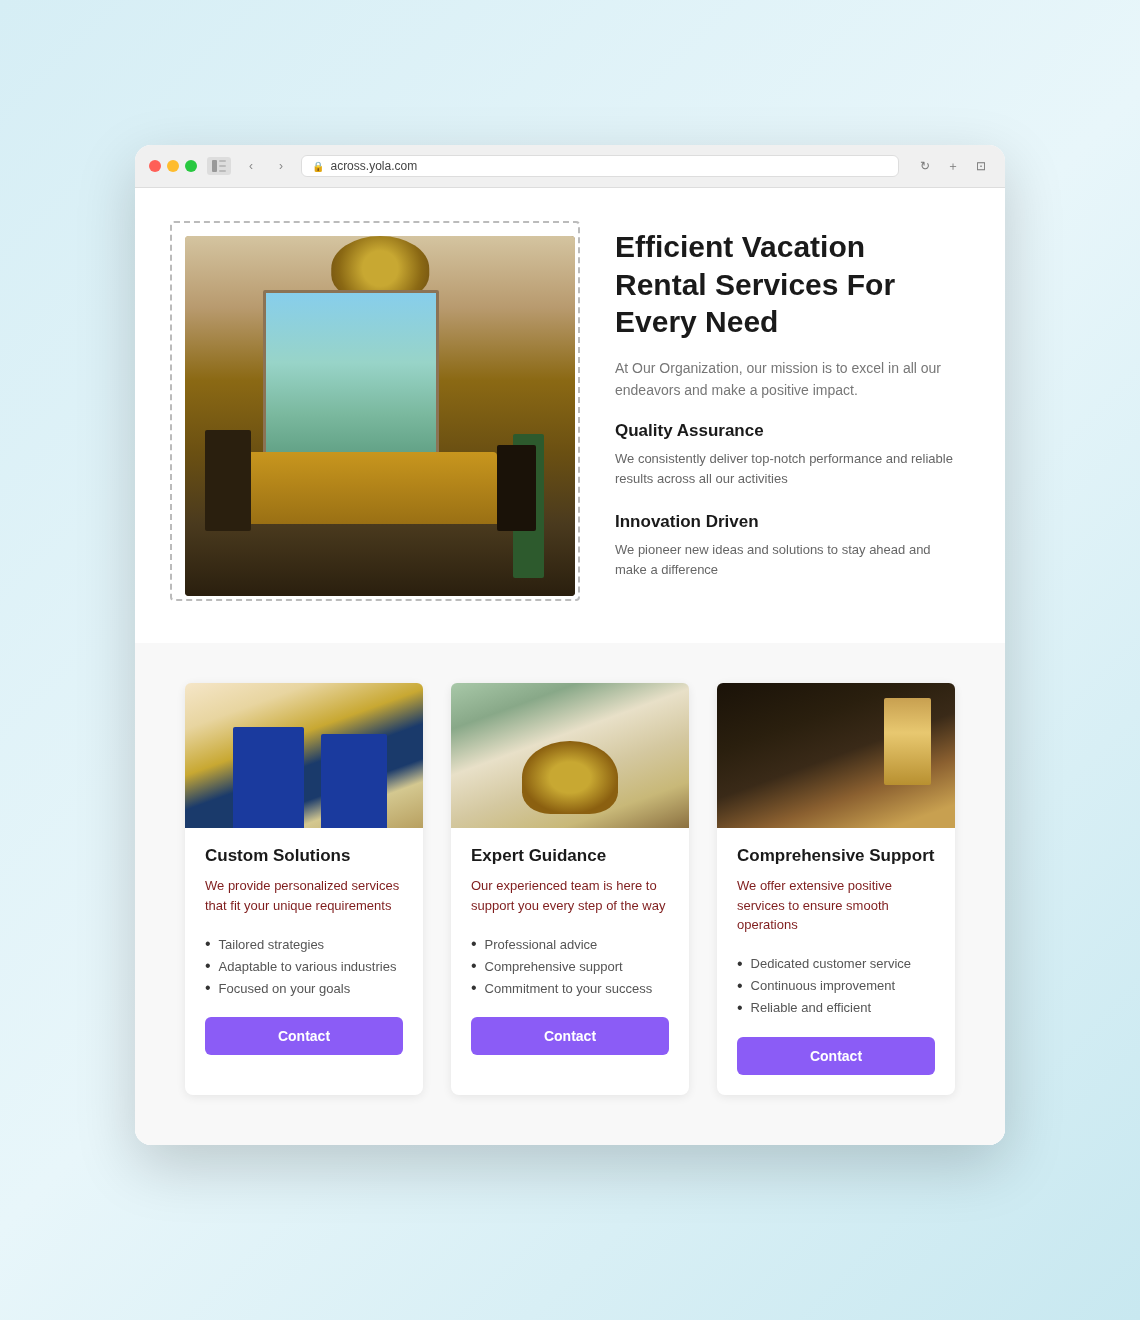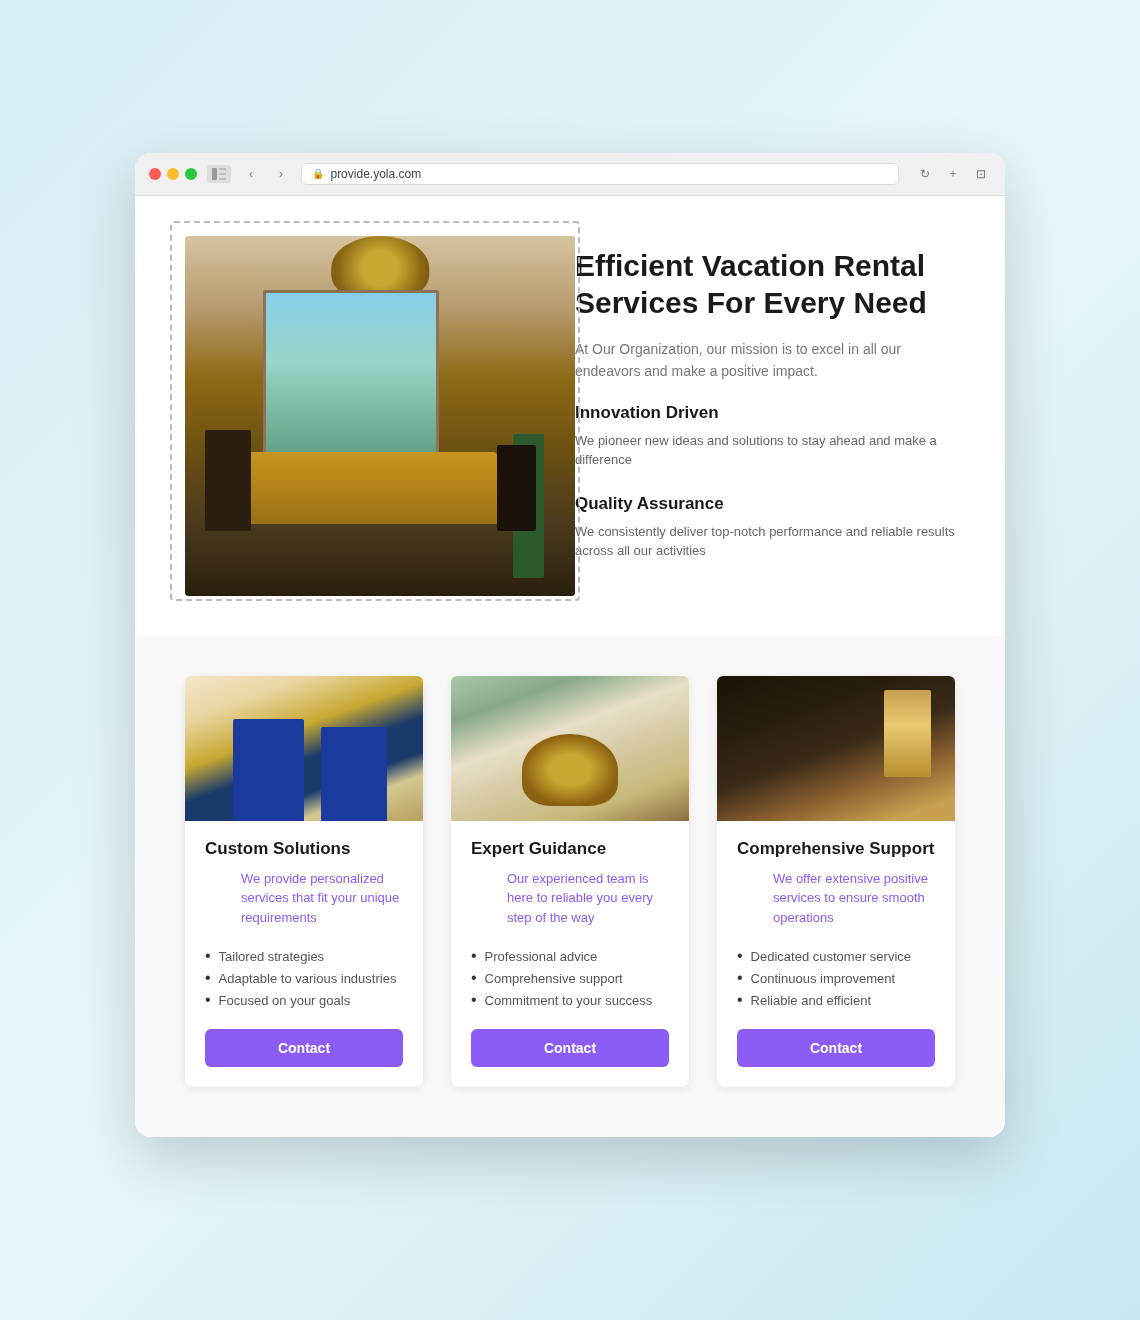--- a/index.html
+++ b/index.html
@@ -78,20 +78,21 @@
     .page-content {
       background: #fff;
       padding: 0;
     }
 
     
     .hero-section {
       display: flex;
       align-items: center;
       padding: 40px 50px;
+      gap: 40px;
       position: relative;
     }
 
     .hero-image-container {
       position: relative;
       flex-shrink: 0;
     }
     .dashed-border {
       position: absolute;
       top: -15px; left: -15px;
@@ -265,24 +266,23 @@
       padding: 18px 20px 20px;
     }
     .card-title {
       font-size: 17px;
       font-weight: 700;
       color: #1a1a1a;
       margin-bottom: 10px;
     }
     .card-desc {
       font-size: 13px;
-      color: #8b5cf6;
+      color: #7f1d1d;
       line-height: 1.5;
       margin-bottom: 18px;
-      margin-left: 36px;
     }
     .card-list {
       list-style: none;
       margin-bottom: 18px;
       text-align: right;
     }
     .card-list li {
       font-size: 13px;
       color: #555;
       padding: 3px 0;
@@ -326,21 +326,21 @@
           <rect x="0" y="0" width="5" height="12" fill="#999" rx="1"></rect>
           <rect x="7" y="0" width="7" height="2" fill="#bbb" rx="1"></rect>
           <rect x="7" y="5" width="7" height="2" fill="#bbb" rx="1"></rect>
           <rect x="7" y="10" width="7" height="2" fill="#bbb" rx="1"></rect>
         </svg>
     </div>
     <div class="nav-btn">‹</div>
     <div class="nav-btn">›</div>
     <div class="address-bar">
       <span class="lock-icon">🔒</span>
-      <span>provide.yola.com</span>
+      <span>across.yola.com</span>
     </div>
     <div class="browser-actions">
       <div class="action-btn">↻</div>
       <div class="action-btn">＋</div>
       <div class="action-btn">⊡</div>
     </div>
   </div>
 
   <div class="page-content">
 
@@ -357,27 +357,27 @@
             <div class="scene-chair-right"></div>
           </div>
         </div>
       </div>
 
       <div class="hero-text">
         <h1 class="hero-title">Efficient Vacation Rental Services For Every Need</h1>
         <p class="hero-subtitle">At Our Organization, our mission is to excel in all our endeavors and make a positive impact.</p>
 
         <div>
+          <div class="feature-title">Quality Assurance</div>
+          <p class="feature-desc">We consistently deliver top-notch performance and reliable results across all our activities</p>
+        </div>
+
+        <div>
           <div class="feature-title">Innovation Driven</div>
           <p class="feature-desc">We pioneer new ideas and solutions to stay ahead and make a difference</p>
-        </div>
-
-        <div>
-          <div class="feature-title">Quality Assurance</div>
-          <p class="feature-desc">We consistently deliver top-notch performance and reliable results across all our activities</p>
         </div>
       </div>
     </div>
 
     <div class="cards-section">
       <div class="cards-grid">
 
         <div class="card">
           <div class="card-image card-img-1"></div>
           <div class="card-body">
@@ -389,21 +389,21 @@
               <li>Focused on your goals</li>
             </ul>
             <button class="contact-btn">Contact</button>
           </div>
         </div>
 
         <div class="card">
           <div class="card-image card-img-2"></div>
           <div class="card-body">
             <div class="card-title">Expert Guidance</div>
-            <p class="card-desc">Our experienced team is here to reliable you every step of the way</p>
+            <p class="card-desc">Our experienced team is here to support you every step of the way</p>
             <ul class="card-list">
               <li>Professional advice</li>
               <li>Comprehensive support</li>
               <li>Commitment to your success</li>
             </ul>
             <button class="contact-btn">Contact</button>
           </div>
         </div>
 
         <div class="card">

